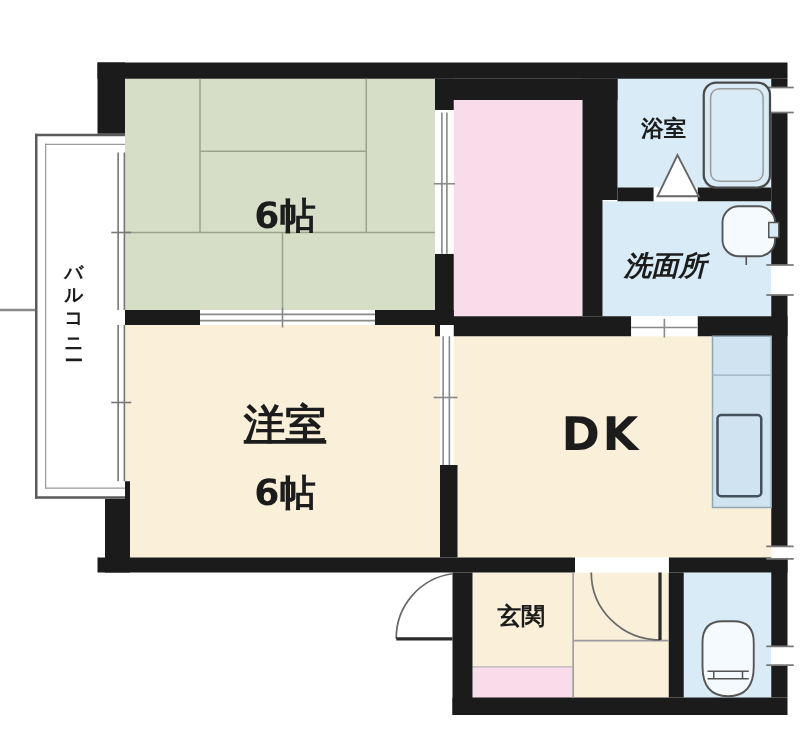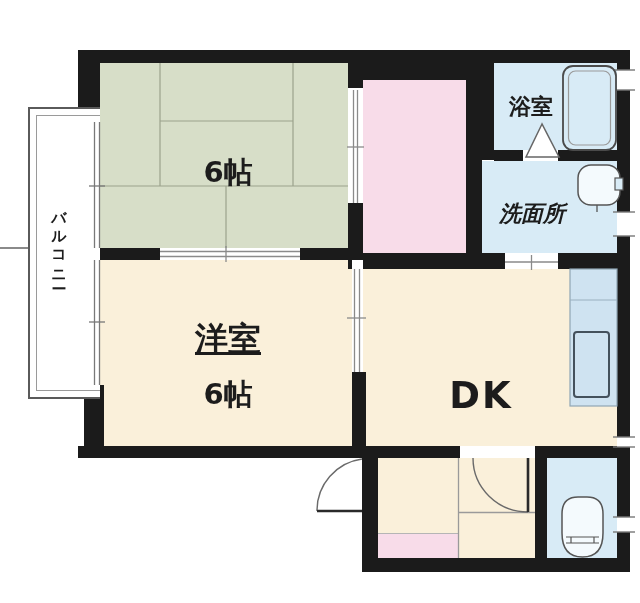--- a/index.html
+++ b/index.html
@@ -158,20 +158,21 @@
     <g>
       <path d="M562,514 Q562,497 578,497 L587,497 Q603,497 603,514 L603,533 Q603,557 582.5,557 Q562,557 562,533 Z" stroke="#555555" stroke-width="1.5" fill="#f4fafd"></path>
       <line x1="566" y1="537" x2="599" y2="537" stroke="#555555" stroke-width="1.2"></line>
       <line x1="566" y1="543" x2="599" y2="543" stroke="#555555" stroke-width="1.2"></line>
       <line x1="571" y1="537" x2="571" y2="543" stroke="#555555" stroke-width="1.2"></line>
       <line x1="594" y1="537" x2="594" y2="543" stroke="#555555" stroke-width="1.2"></line>
     </g>
   </svg>
 
   <div class="lbl" style="left:148px;top:157px;width:160px;font-size:29px;">6帖</div>
-  <div class="lbl" style="left:481px;top:95px;width:100px;font-size:22px;">浴室</div>
+  <div class="lbl" style="left:481px;top:95px;width:100px;font-size:18px;">浴室</div>
   <div class="lbl" style="left:482px;top:202px;width:100px;font-size:22px;font-style:italic;">洗面所</div>
   <div class="lbl" style="left:148px;top:322px;width:160px;font-size:33px;text-decoration:underline;">洋室</div>
   <div class="lbl" style="left:148px;top:379px;width:160px;font-size:29px;">6帖</div>
-  <div class="lbl" style="left:401px;top:329px;width:160px;font-size:37px;letter-spacing:2px;margin-top:48px;">DK</div>
+  <div class="lbl" style="left:401px;top:329px;width:160px;font-size:37px;letter-spacing:2px;">DK</div>
+  <div class="lbl" style="left:377px;top:484px;width:80px;font-size:19px;">玄関</div>
   <div class="lbl-v" style="left:49px;top:200px;font-size:15px;">バルコニー</div>
 
 </div>
 
 </body></html>

